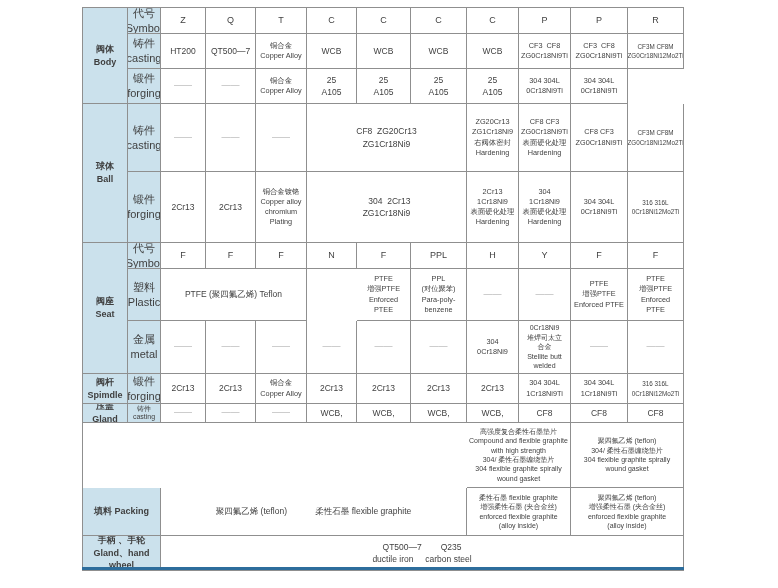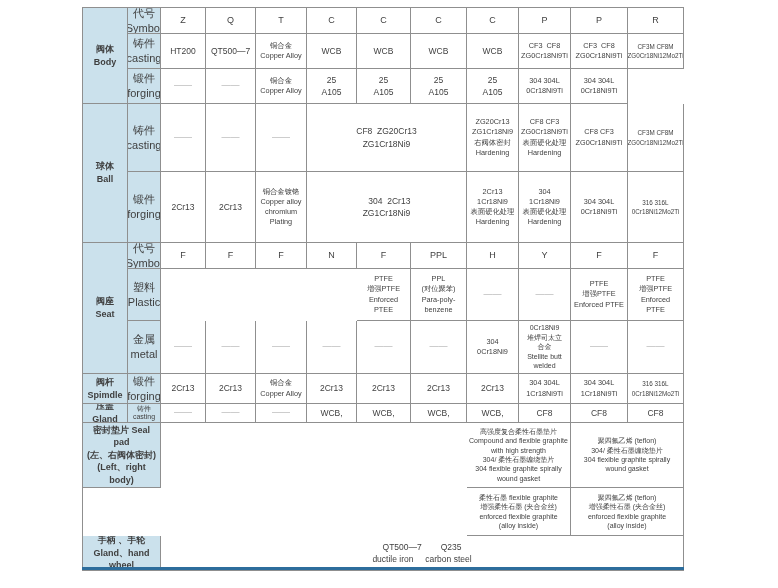--- a/index.html
+++ b/index.html
@@ -144,20 +144,21 @@
     <div class="cell k-h" style="grid-area: 6 / 5 / span 1 / span 1;">F</div>
     <div class="cell k-h" style="grid-area: 6 / 6 / span 1 / span 1;">N</div>
     <div class="cell k-h" style="grid-area: 6 / 7 / span 1 / span 1;">F</div>
     <div class="cell k-h" style="grid-area: 6 / 8 / span 1 / span 1;">PPL</div>
     <div class="cell k-h" style="grid-area: 6 / 9 / span 1 / span 1;">H</div>
     <div class="cell k-h" style="grid-area: 6 / 10 / span 1 / span 1;">Y</div>
     <div class="cell k-h" style="grid-area: 6 / 11 / span 1 / span 1;">F</div>
     <div class="cell k-h" style="grid-area: 6 / 12 / span 1 / span 1;">F</div>
     <div class="cell k-l" style="grid-area: 7 / 2 / span 1 / span 1;">塑料
 Plastic</div>
+    <div class="cell" style="grid-area: 7 / 3 / span 1 / span 3;">PTFE (聚四氟乙烯) Teflon</div>
     <div class="cell k-s" style="grid-area: 7 / 7 / span 1 / span 1;">PTFE
 增强PTFE
 Enforced
 PTEE</div>
     <div class="cell k-s" style="grid-area: 7 / 8 / span 1 / span 1;">PPL
 (对位聚苯)
 Para-poly-
 benzene</div>
     <div class="cell k-d" style="grid-area: 7 / 9 / span 1 / span 1;">——</div>
     <div class="cell k-d" style="grid-area: 7 / 10 / span 1 / span 1;">——</div>
@@ -209,33 +210,32 @@
     <div class="cell k-d" style="grid-area: 10 / 3 / span 1 / span 1;">——</div>
     <div class="cell k-d" style="grid-area: 10 / 4 / span 1 / span 1;">——</div>
     <div class="cell k-d" style="grid-area: 10 / 5 / span 1 / span 1;">——</div>
     <div class="cell" style="grid-area: 10 / 6 / span 1 / span 1;">WCB,</div>
     <div class="cell" style="grid-area: 10 / 7 / span 1 / span 1;">WCB,</div>
     <div class="cell" style="grid-area: 10 / 8 / span 1 / span 1;">WCB,</div>
     <div class="cell" style="grid-area: 10 / 9 / span 1 / span 1;">WCB,</div>
     <div class="cell" style="grid-area: 10 / 10 / span 1 / span 1;">CF8</div>
     <div class="cell" style="grid-area: 10 / 11 / span 1 / span 1;">CF8</div>
     <div class="cell" style="grid-area: 10 / 12 / span 1 / span 1;">CF8</div>
-    <div class="cell k-g" style="grid-area: 11 / 1 / span 1 / span 2;">密封垫片 Seal pad
-(左、右阀体密封)
-(Left、right body)</div>
     <div class="cell k-m" style="grid-area: 11 / 9 / span 1 / span 2;">高强度复合柔性石墨垫片
 Compound and flexible graphite
 with high strength
 304/ 柔性石墨缠绕垫片
 304 flexible graphite spirally
 wound gasket</div>
     <div class="cell k-m" style="grid-area: 11 / 11 / span 1 / span 2;">聚四氟乙烯 (teflon)
 304/ 柔性石墨缠绕垫片
 304 flexible graphite spirally
 wound gasket</div>
+    <div class="cell k-g" style="grid-area: 12 / 1 / span 1 / span 2;">填料 Packing</div>
+    <div class="cell" style="grid-area: 12 / 3 / span 1 / span 6;">聚四氟乙烯 (teflon)            柔性石墨 flexible graphite</div>
     <div class="cell k-m" style="grid-area: 12 / 9 / span 1 / span 2;">柔性石墨 flexible graphite
 增强柔性石墨 (夹合金丝)
 enforced flexible graphite
 (alloy inside)</div>
     <div class="cell k-m" style="grid-area: 12 / 11 / span 1 / span 2;">聚四氟乙烯 (teflon)
 增强柔性石墨 (夹合金丝)
 enforced flexible graphite
 (alloy inside)</div>
     <div class="cell k-g" style="grid-area: 13 / 1 / span 1 / span 2;">手柄 、手轮
 Gland、hand wheel</div>

